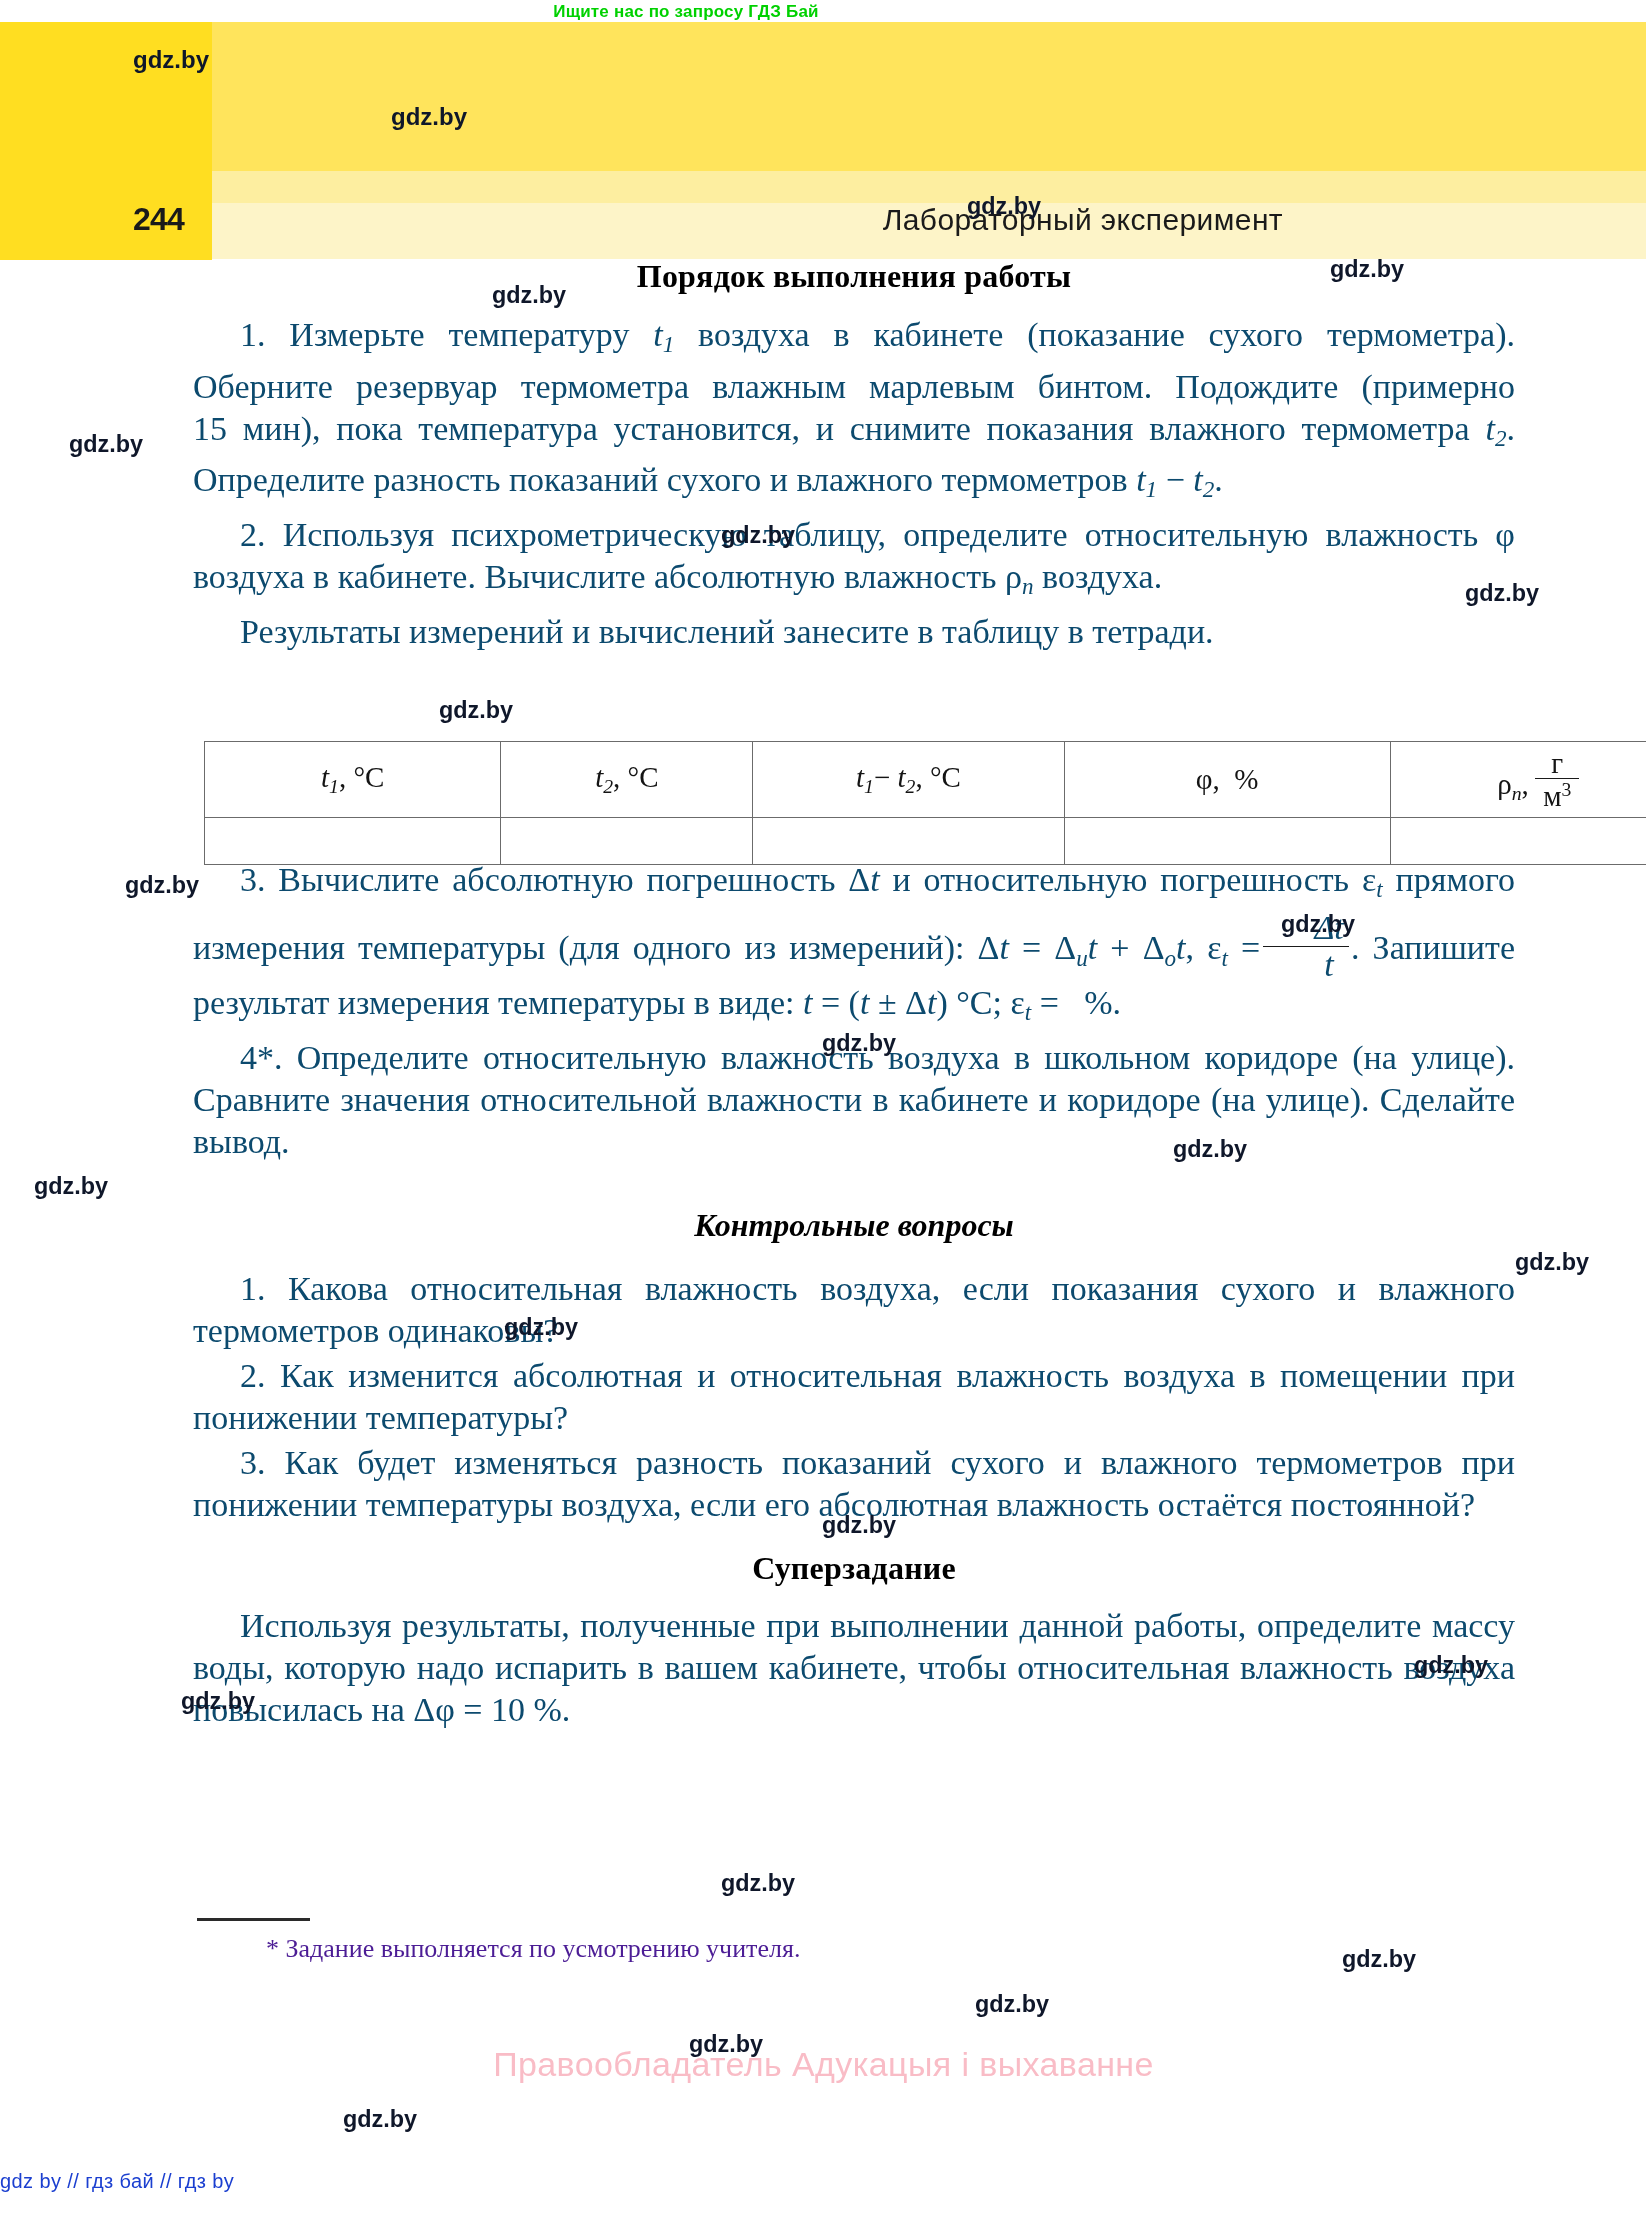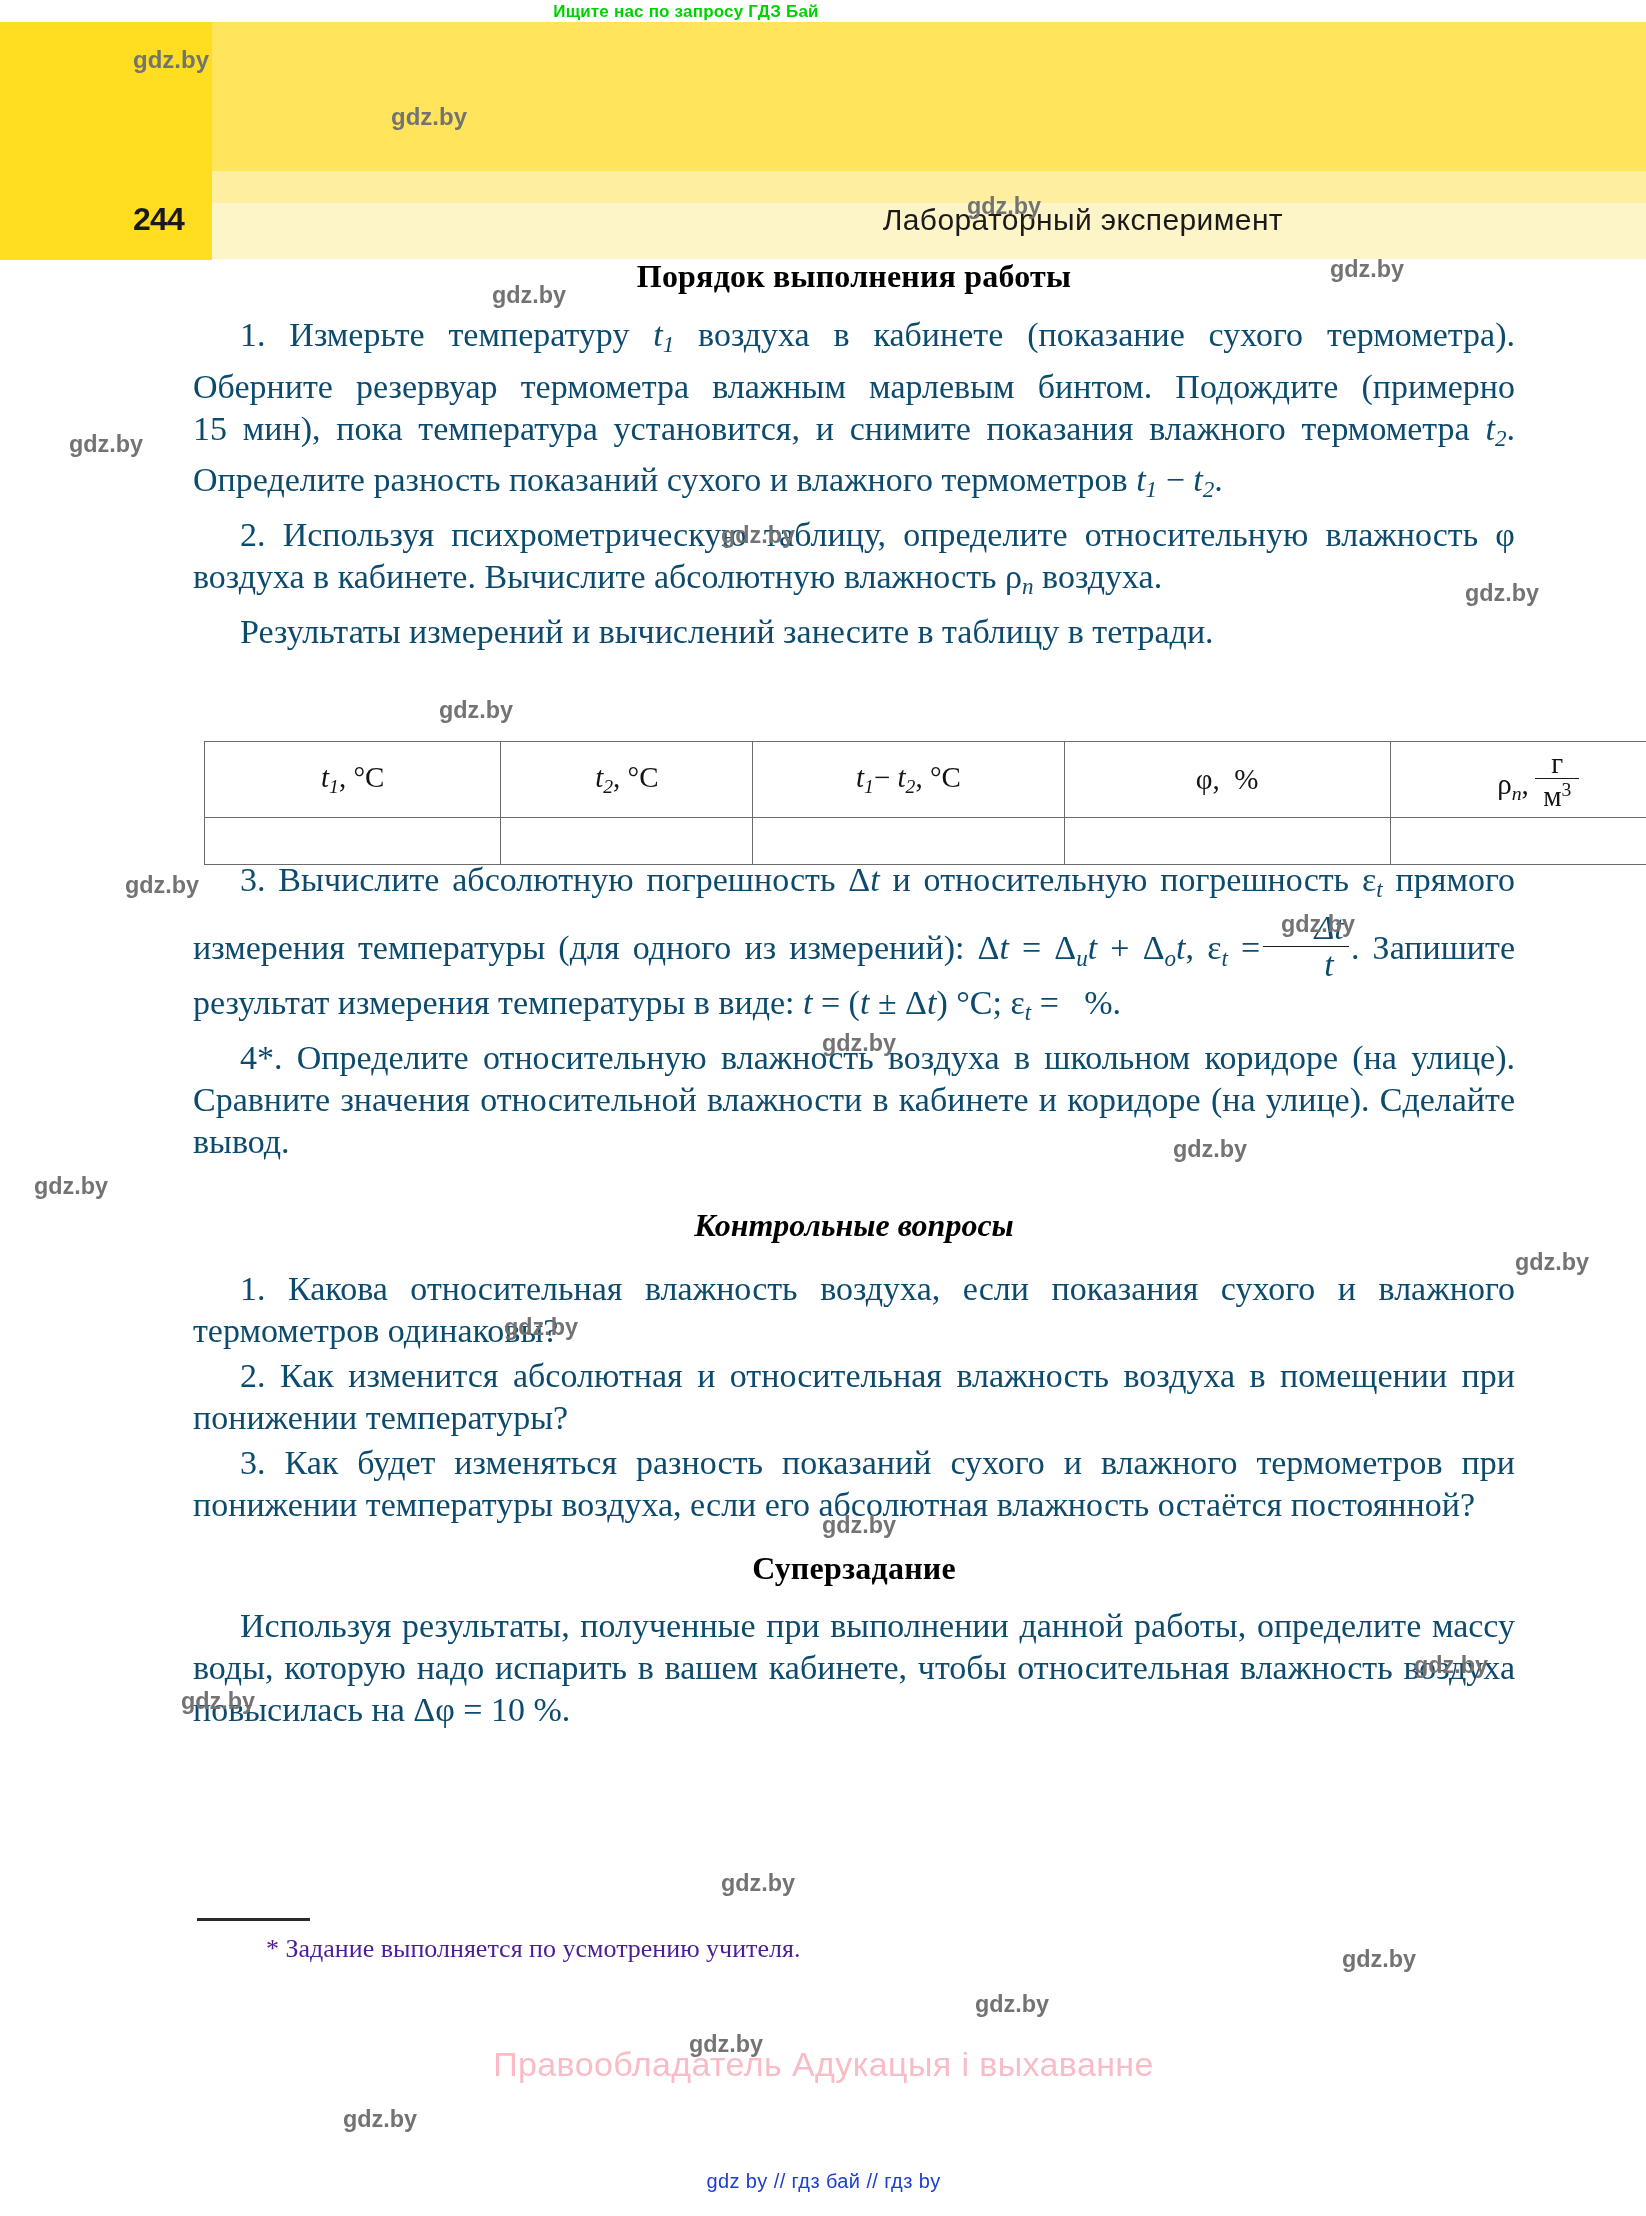--- a/index.html
+++ b/index.html
@@ -192,34 +192,33 @@
     color: #f9bcc6;
     letter-spacing: 0.4px;
   }
 
   
   .bottom-links {
     position: absolute;
     left: 0;
     top: 2170px;
     width: 1647px;
-    text-align: center;
     font-family: "Liberation Sans", sans-serif;
     font-size: 20px;
     color: #1b3fd0;
     letter-spacing: 0.4px;
   }
 
   
   .wm {
     position: absolute;
     font-family: "Liberation Sans", sans-serif;
     font-size: 22px;
     font-weight: bold;
-    color: #737373;
+    color: #0f172a;
     white-space: nowrap;
     pointer-events: none;
   }
 </style>
 </head>
 <body>
 
 <div class="promo">Ищите нас по запросу ГДЗ Бай</div>
 
 <div class="header">

